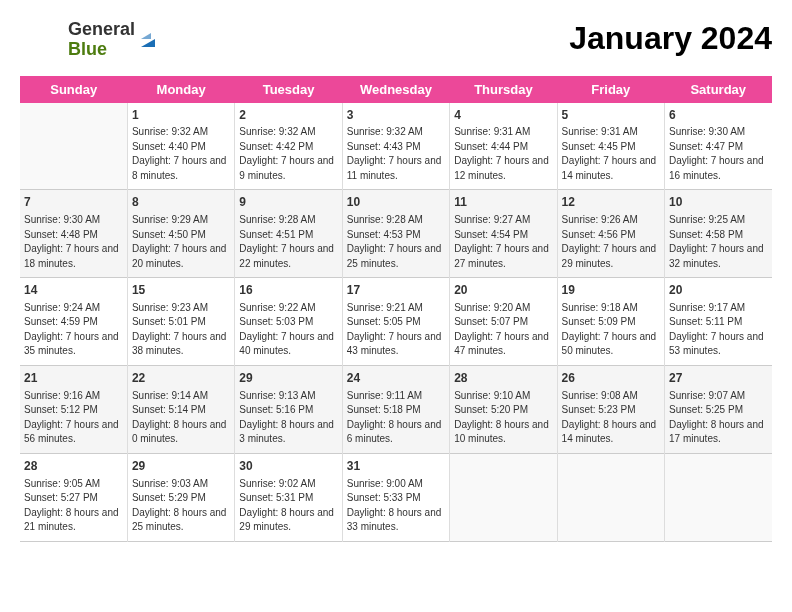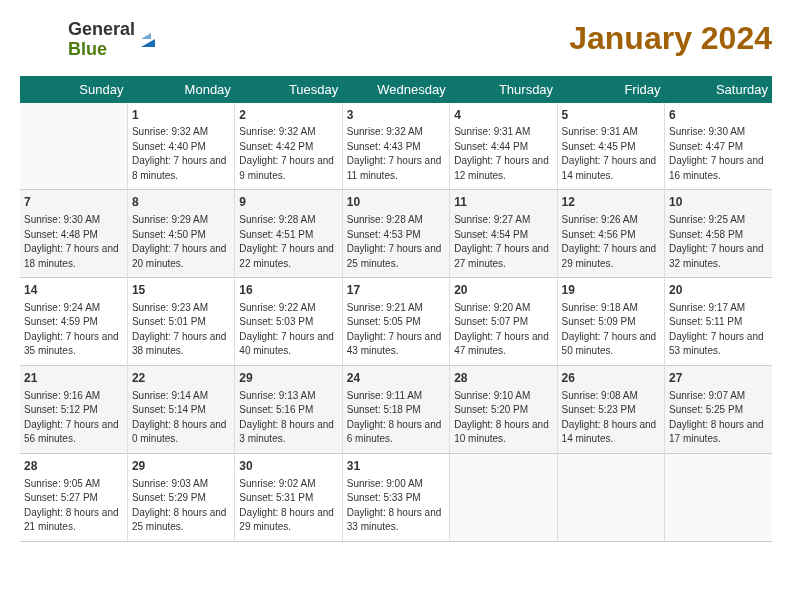--- a/index.html
+++ b/index.html
@@ -29,39 +29,39 @@
       margin-left: 48px;
     }
     .logo-text span:first-child { color: #333; }
     .logo-text span:last-child { color: #1a6eb5; }
     .title-block {
       text-align: right;
     }
     .title-block h1 {
       font-size: 32px;
       font-weight: bold;
-      color: #a16207;
+      color: #000000;
     }
     .title-block h2 {
       font-size: 16px;
       font-weight: normal;
       color: #333;
     }
     table {
       width: 100%;
       border-collapse: collapse;
       font-size: 11px;
     }
     thead tr th {
-      background-color: #0f766e;
+      background-color: #ec4899;
       color: #fff;
       padding: 6px 4px;
-      text-align: right;
+      text-align: center;
       font-size: 13px;
-      font-weight: normal;
+      font-weight: bold;
     }
     tbody tr {
       border-bottom: 1px solid #ccc;
     }
     tbody tr:nth-child(even) {
       background: #f5f5f5;
     }
     tbody tr:nth-child(odd) {
       background: #fff;
     }

